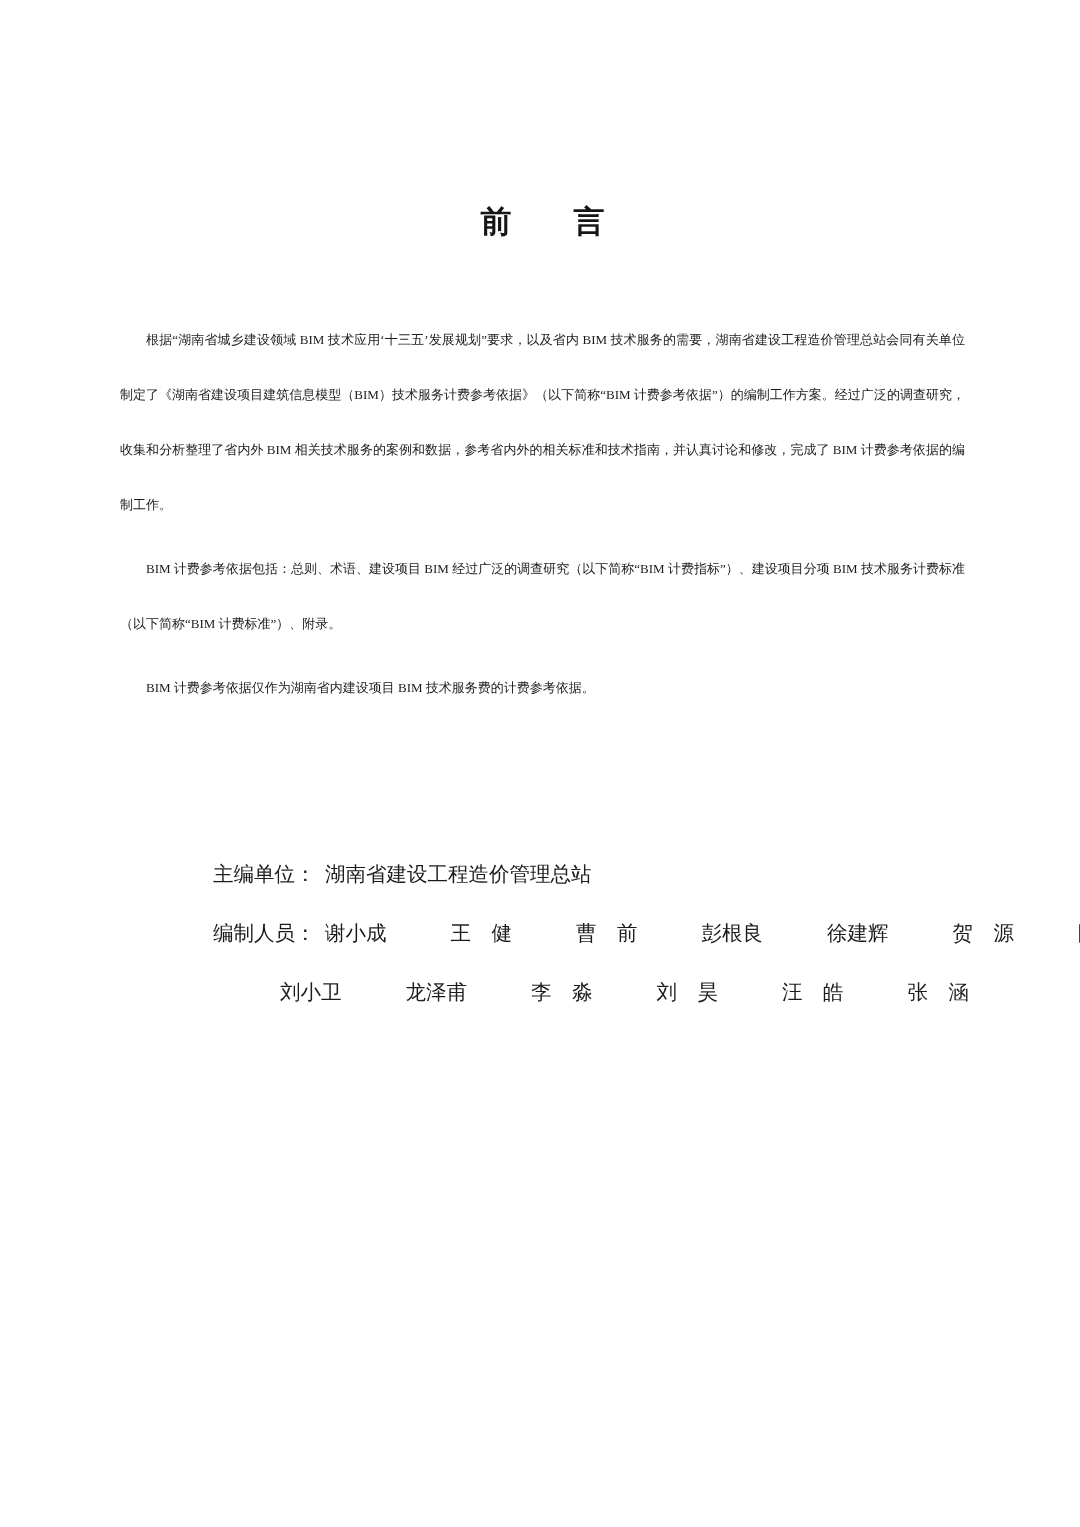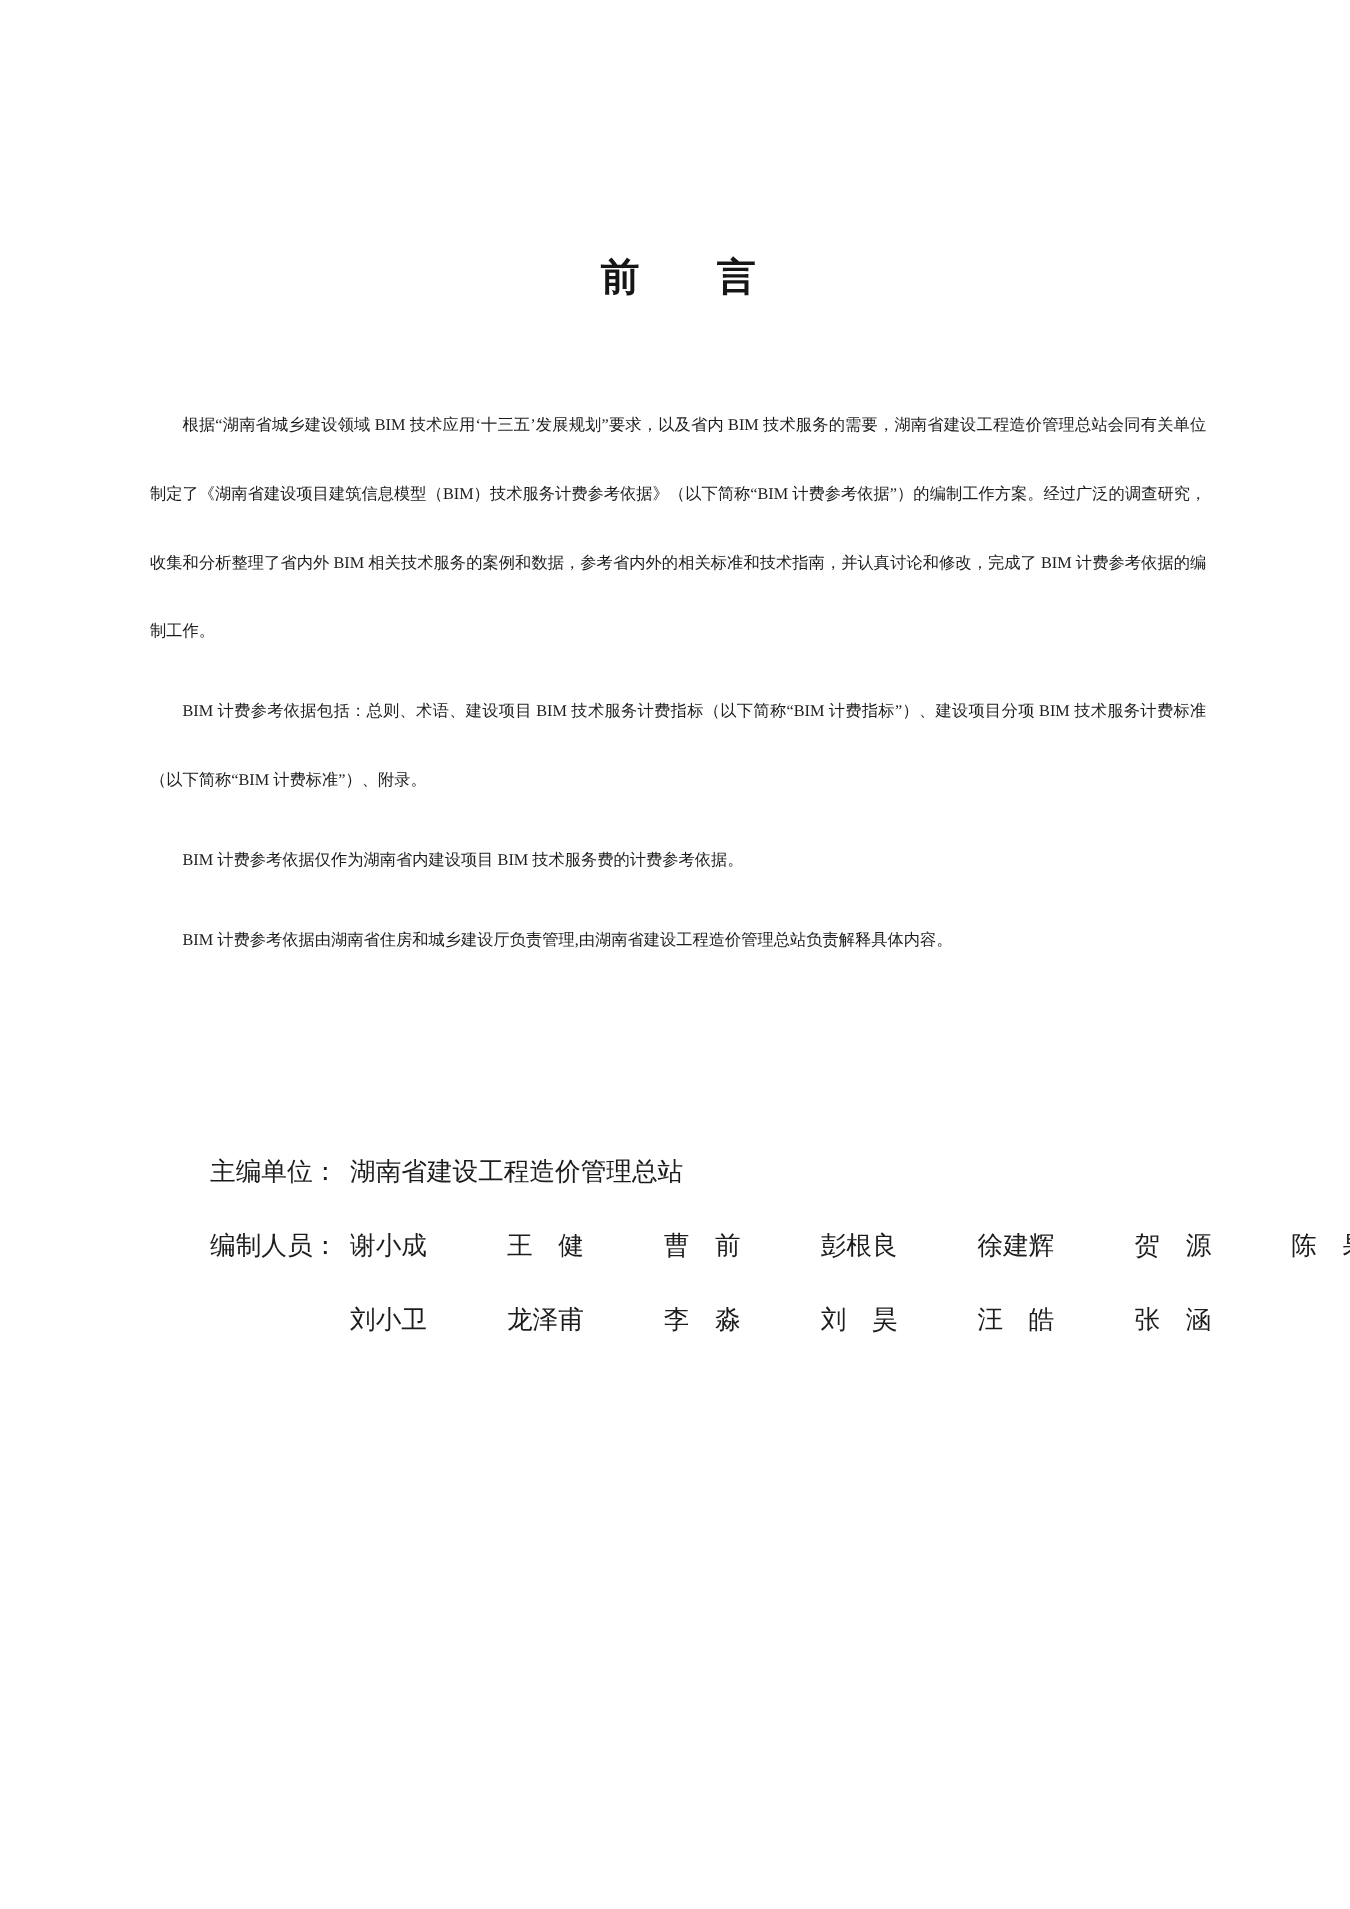--- a/index.html
+++ b/index.html
@@ -42,42 +42,42 @@
     font-size: 20.5px;
   }
   .credit-line {
     margin-bottom: 37px;
     line-height: 22px;
     white-space: nowrap;
   }
   .credit-label {
     display: inline-block;
     width: 112px;
+    margin-left: 45px;
   }
   .staff-names {
     display: inline-flex;
     gap: 64px;
   }
   .staff-row2 {
     padding-left: 112px;
     text-decoration: underline;
   }
 </style>
 </head>
 <body>
 
 <div class="page">
 
   <h1 class="doc-title">前　　言</h1>
 
   <div class="body-text">
     <p>根据“湖南省城乡建设领域 BIM 技术应用‘十三五’发展规划”要求，以及省内 BIM 技术服务的需要，湖南省建设工程造价管理总站会同有关单位制定了《湖南省建设项目建筑信息模型（BIM）技术服务计费参考依据》（以下简称“BIM 计费参考依据”）的编制工作方案。经过广泛的调查研究，收集和分析整理了省内外 BIM 相关技术服务的案例和数据，参考省内外的相关标准和技术指南，并认真讨论和修改，完成了 BIM 计费参考依据的编制工作。</p>
-    <p>BIM 计费参考依据包括：总则、术语、建设项目 BIM 技术服务计费指标（以下简称“BIM 计费指标”）、建设项目分项 BIM 技术服务计费标准（以下简称“BIM 计费标准”）、附录。</p>
+    <p>BIM 计费参考依据包括：总则、术语、建设项目 BIM 经过广泛的调查研究（以下简称“BIM 计费指标”）、建设项目分项 BIM 技术服务计费标准（以下简称“BIM 计费标准”）、附录。</p>
     <p>BIM 计费参考依据仅作为湖南省内建设项目 BIM 技术服务费的计费参考依据。</p>
-    <p>BIM 计费参考依据由湖南省住房和城乡建设厅负责管理,由湖南省建设工程造价管理总站负责解释具体内容。</p>
   </div>
 
   <div class="credits">
 
     <div class="credit-line">
       <span class="credit-label">主编单位：</span><span>湖南省建设工程造价管理总站</span>
     </div>
 
 
     <div class="credit-line">

